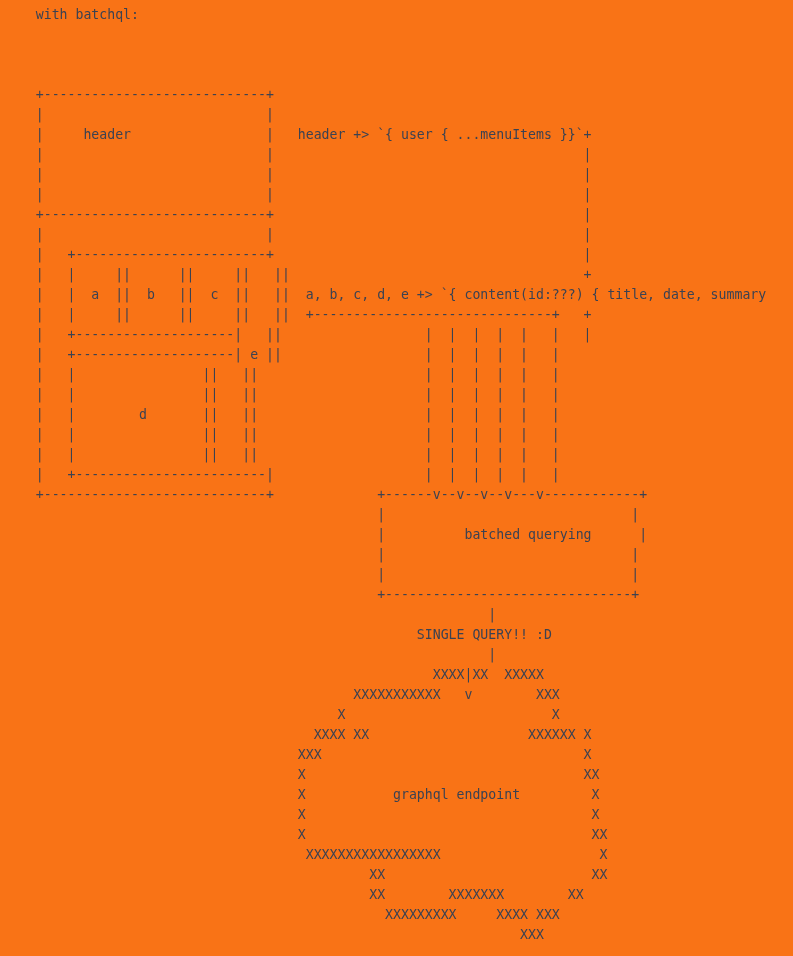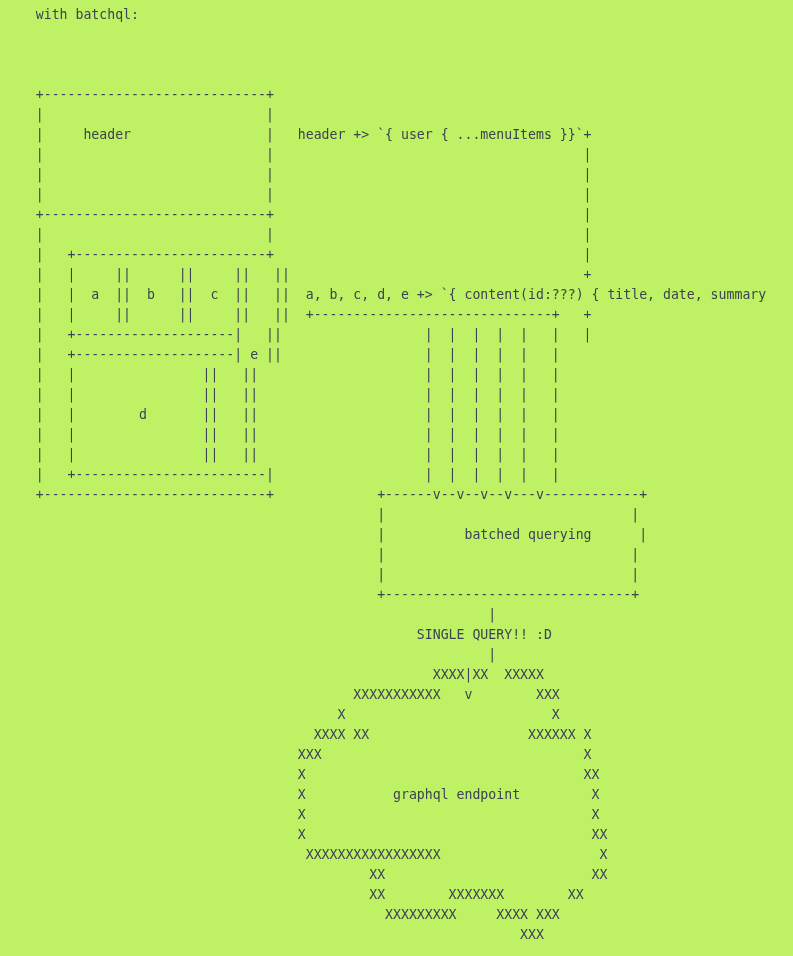--- a/index.html
+++ b/index.html
@@ -12,21 +12,21 @@
     width: 793px;
     height: 956px;
     overflow: hidden;
     background: #f6f8fa;
     font-family: "DejaVu Sans Mono", "Liberation Mono", monospace;
   }
   #page {
     position: relative;
     width: 793px;
     height: 956px;
-    background: #bef264;
+    background: #f97316;
   }
   pre.ascii {
     position: absolute;
     left: 4px;
     top: 5px;
     margin: 0;
     padding: 0;
     font-family: "DejaVu Sans Mono", "Liberation Mono", monospace;
     font-size: 13.2px;
     line-height: 20px;

